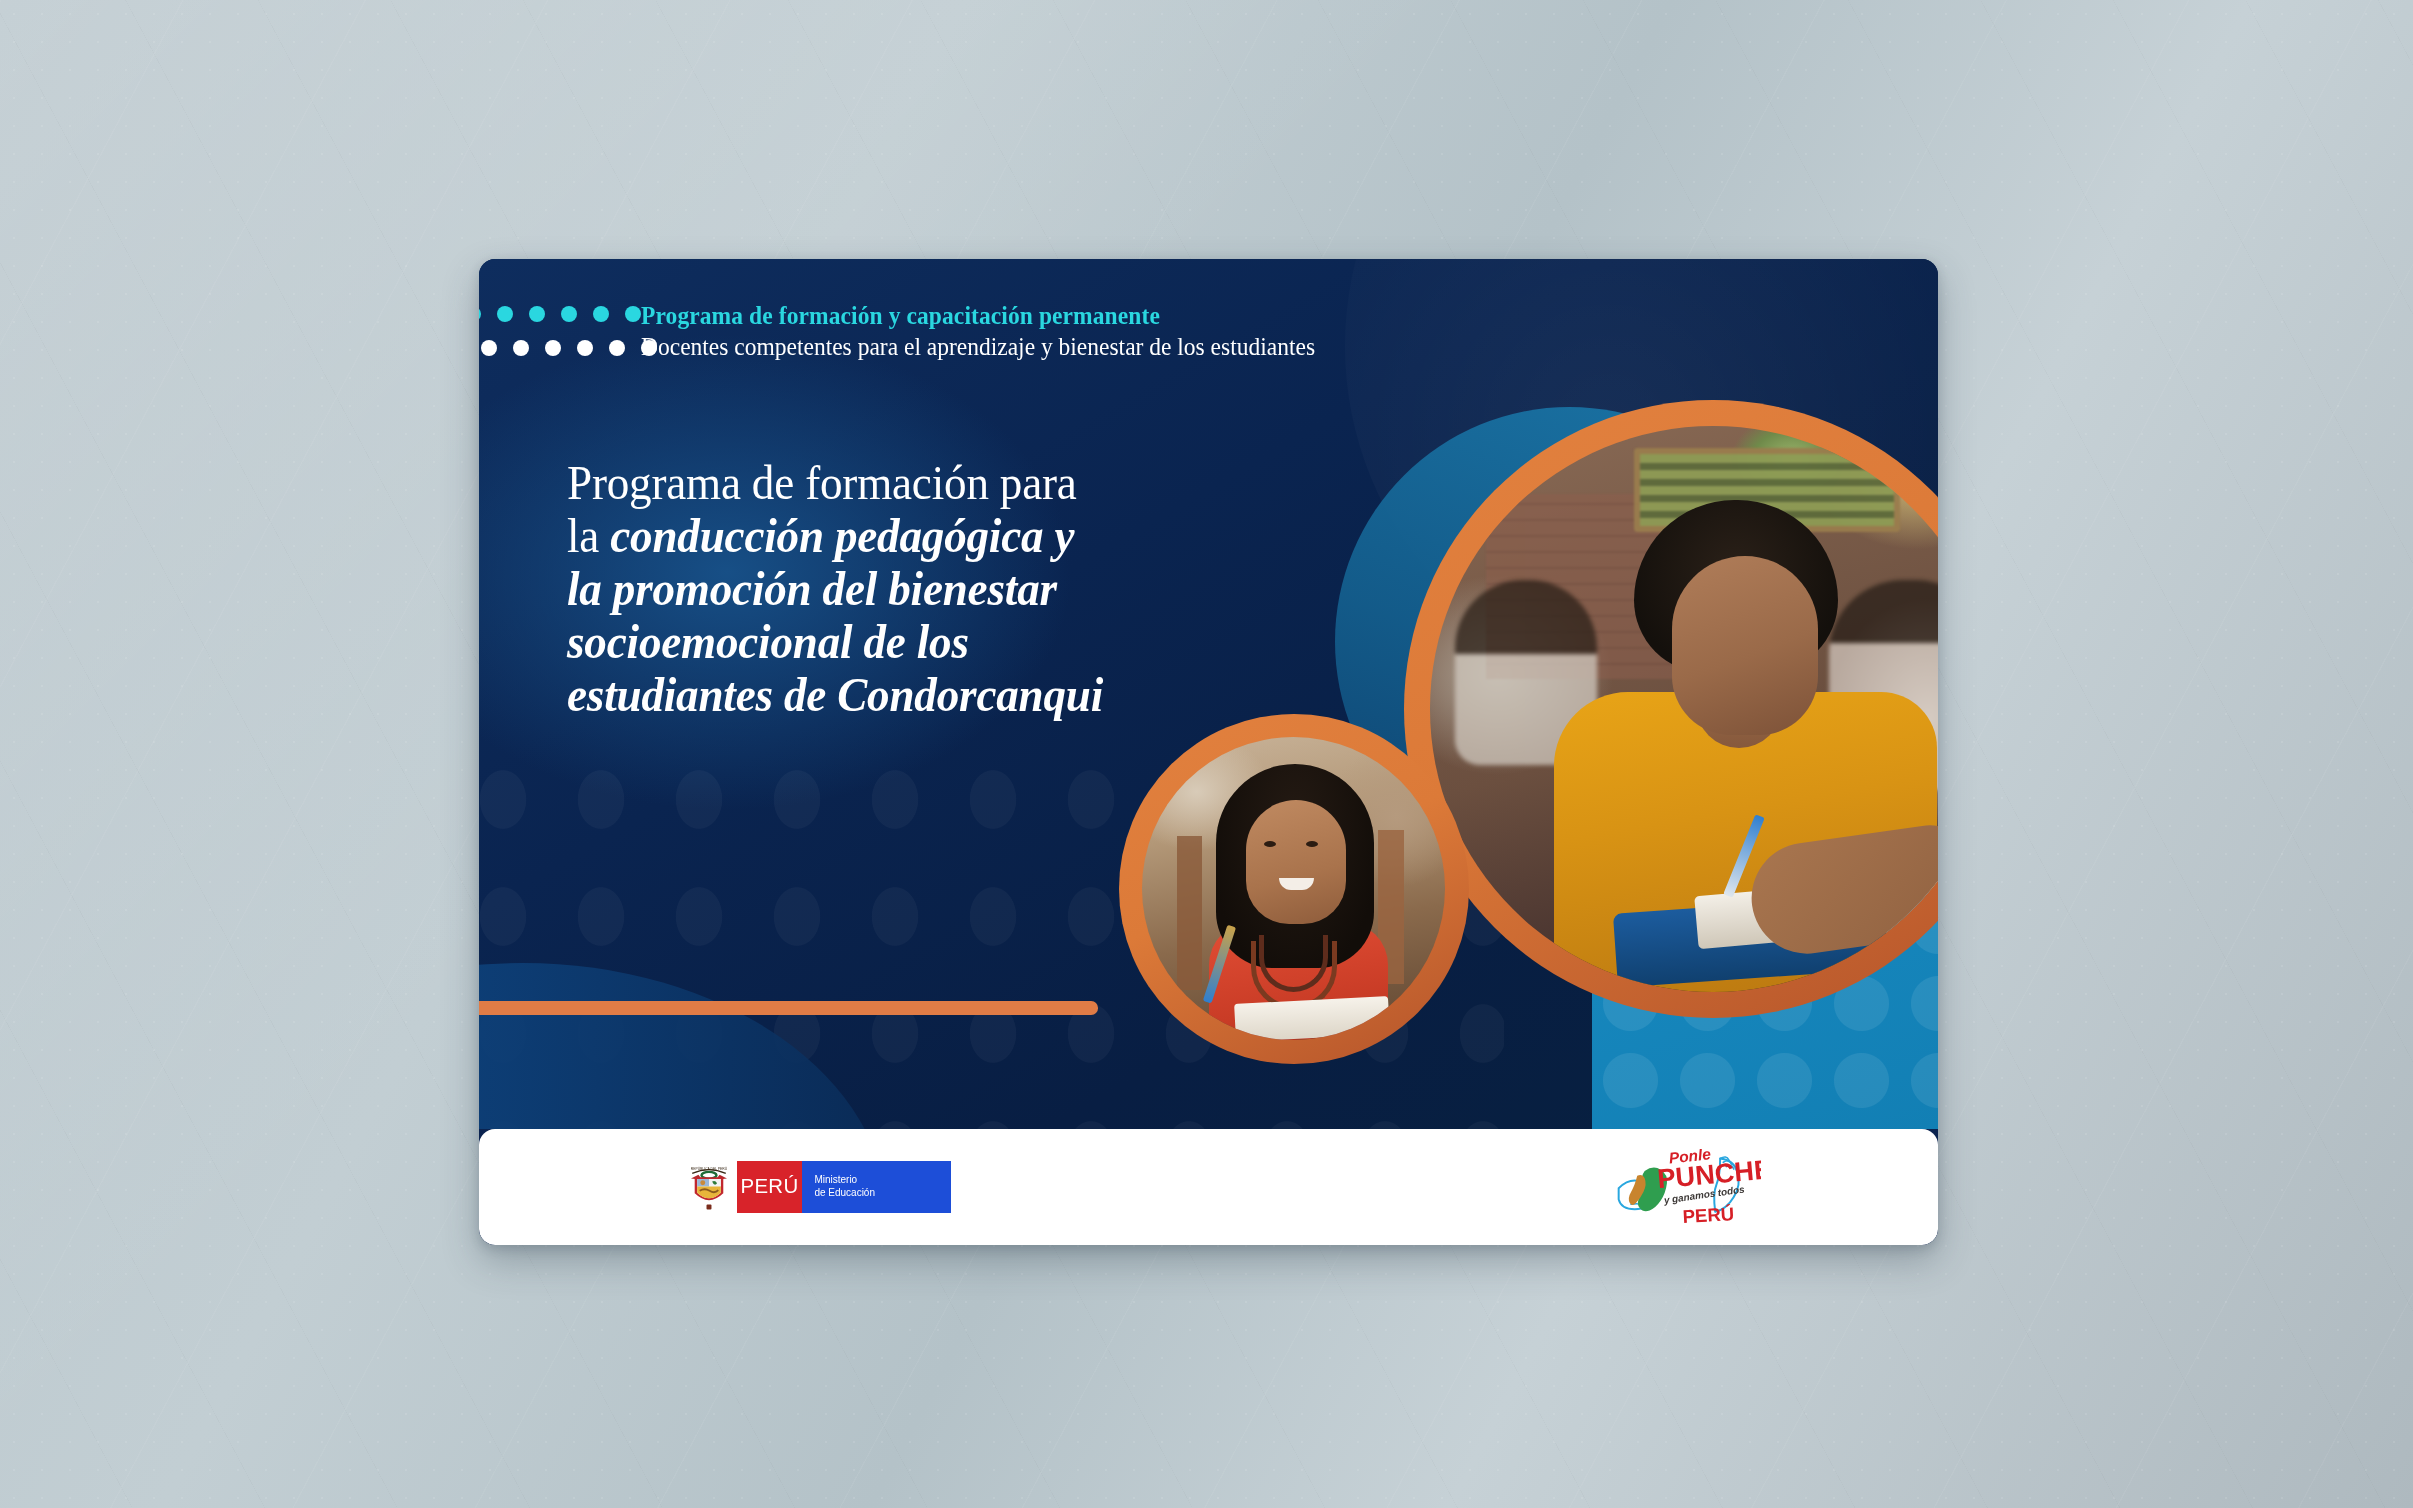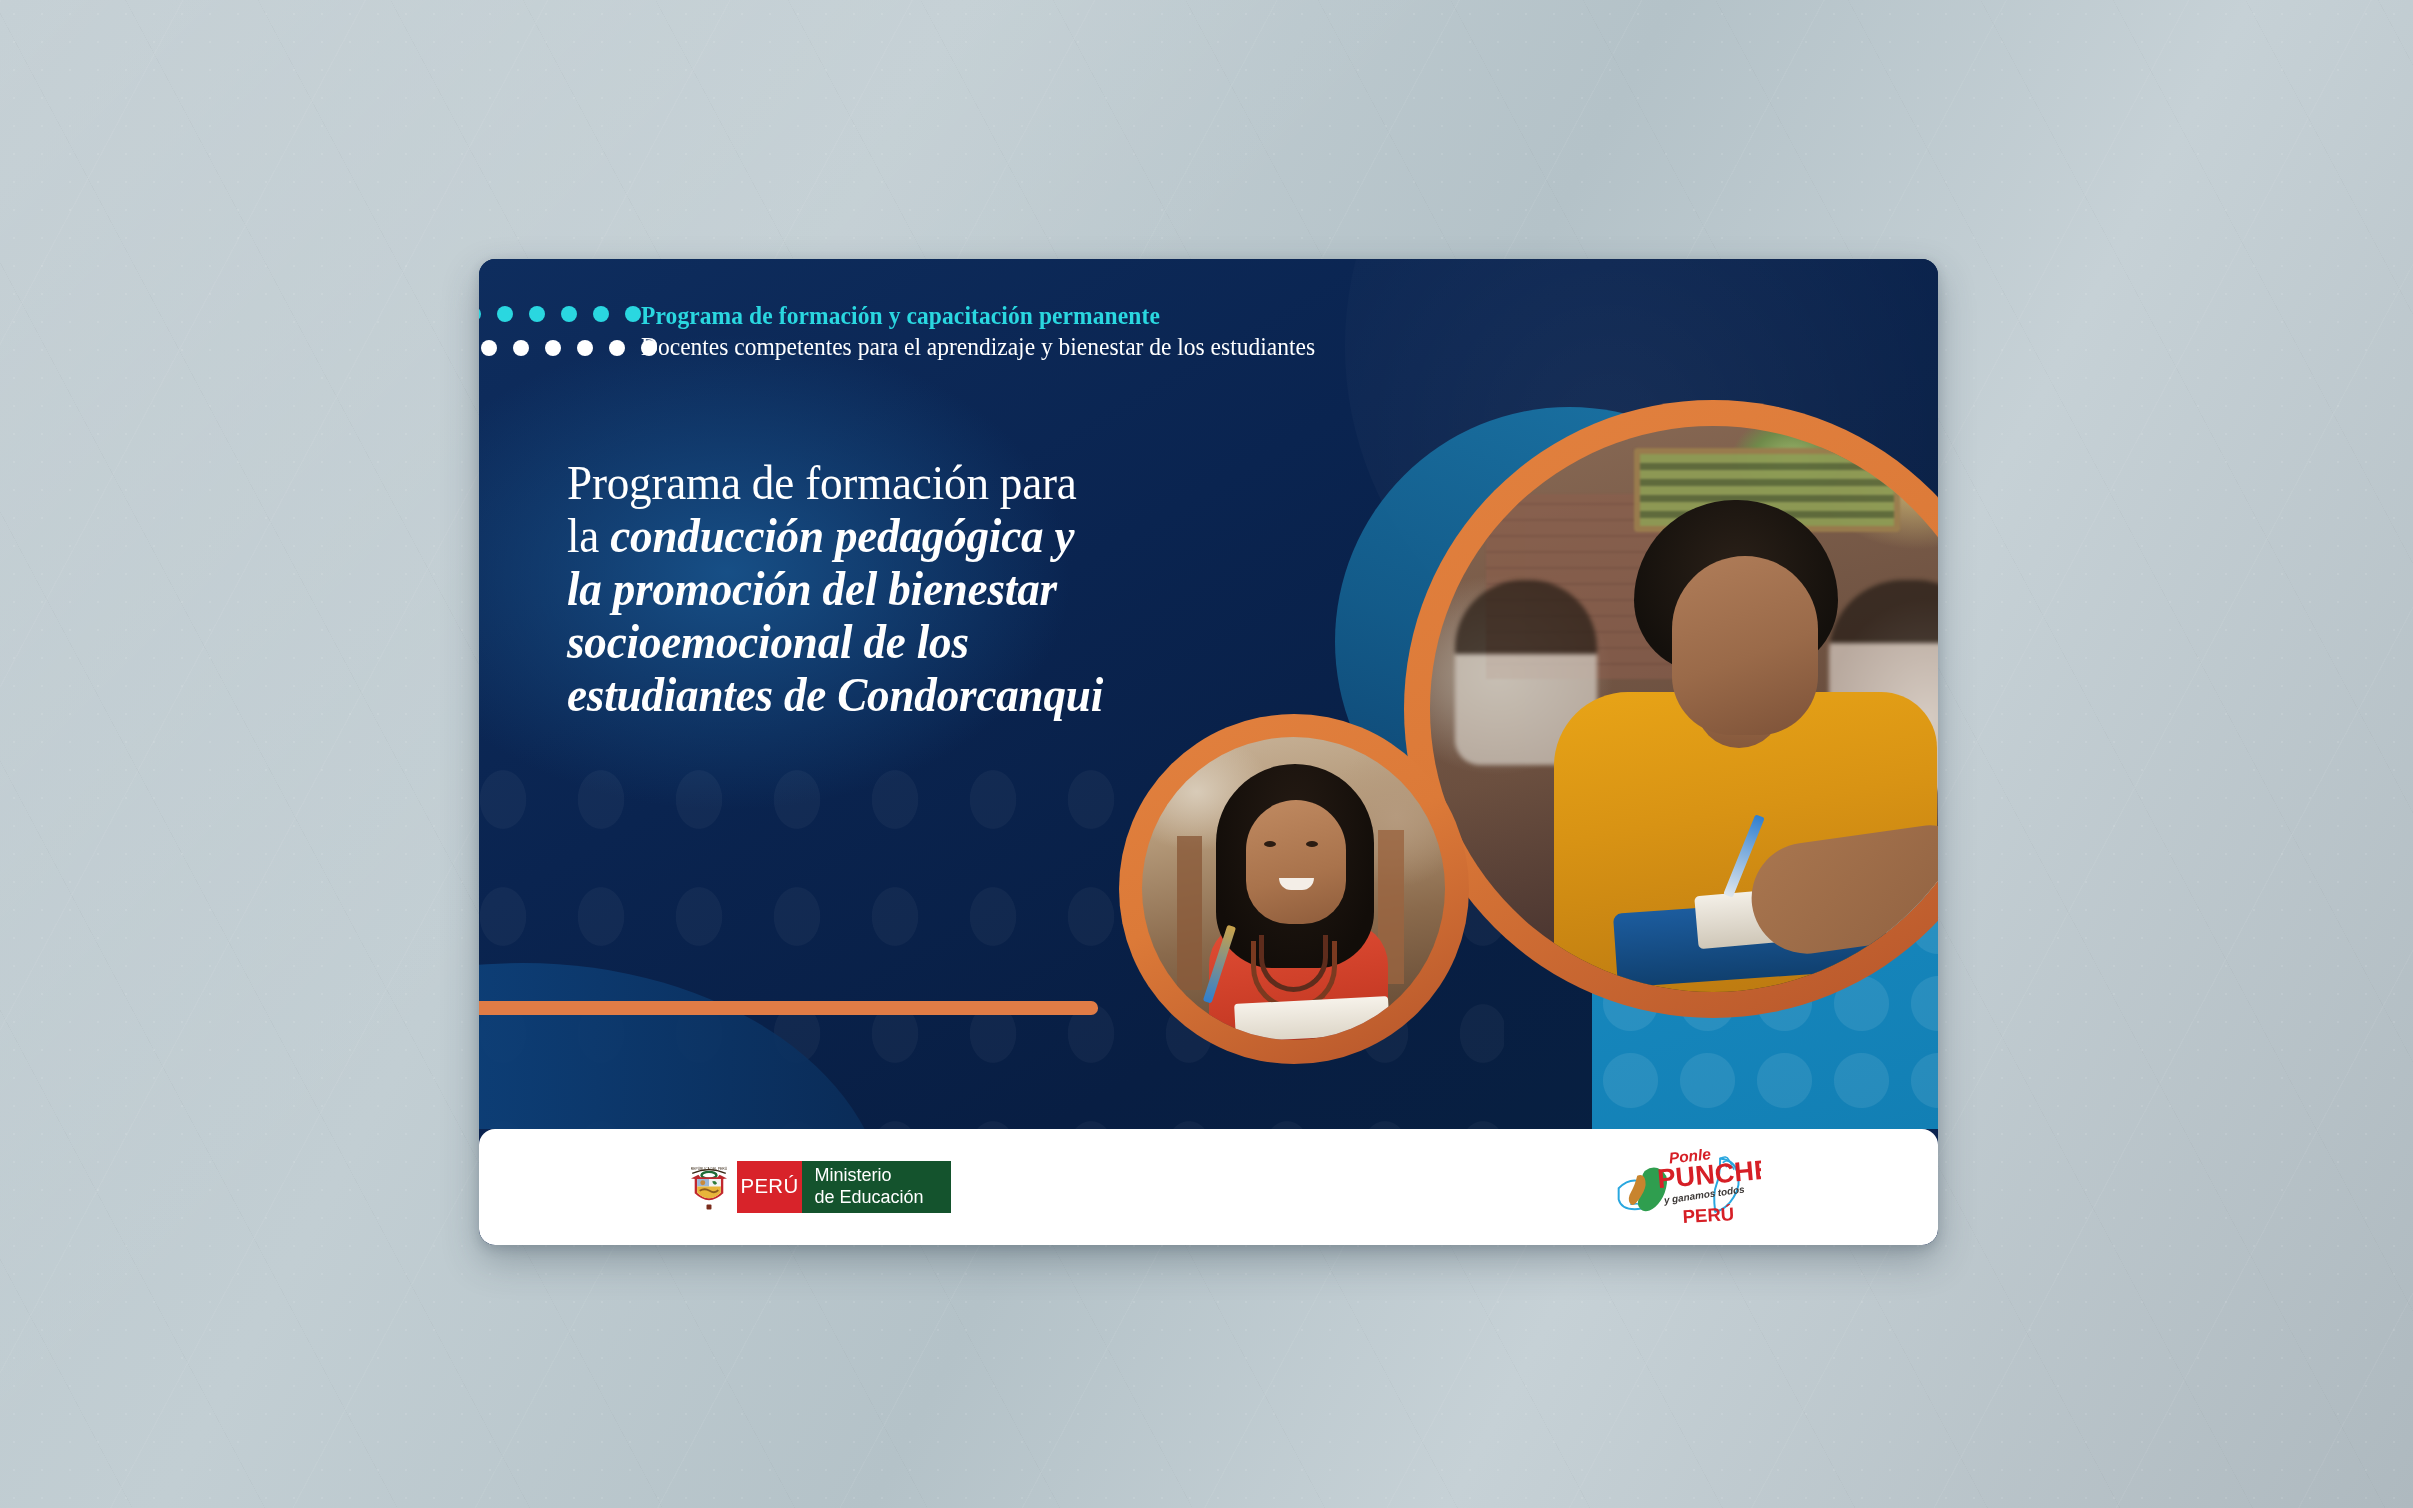--- a/index.html
+++ b/index.html
@@ -287,23 +287,23 @@
     display:flex; align-items:center;
   }
   .minedu{ position:absolute; left:207px; top:31px; display:flex; align-items:center; height:53px; }
   .coat{ width:46px; height:52px; margin-right:5px; position:relative; }
   .peru-block{
     width:65px; height:52px; background:#d8232a; color:#fff;
     display:flex; align-items:center; justify-content:center;
     font-size:20.4px; letter-spacing:0.3px;
   }
   .minedu-block{
-    height:52px; background:#14532d; color:#fff; padding:0 13.6px 0 12.4px;
+    height:52px; background:#1d4ed8; color:#fff; padding:0 13.6px 0 12.4px;
     display:flex; flex-direction:column; justify-content:center;
-    font-size:18px; line-height:1.22; min-width:149px;
+    font-size:10px; line-height:1.22; min-width:149px;
   }
   
   .punche{ position:absolute; right:177px; top:17.3px; width:151px; height:82px; }
   .punche svg{ width:100%; height:100%; display:block; }
 </style>
 </head>
 <body>
 
 <div class="page-texture"></div>
 <div class="page-dots"></div>

